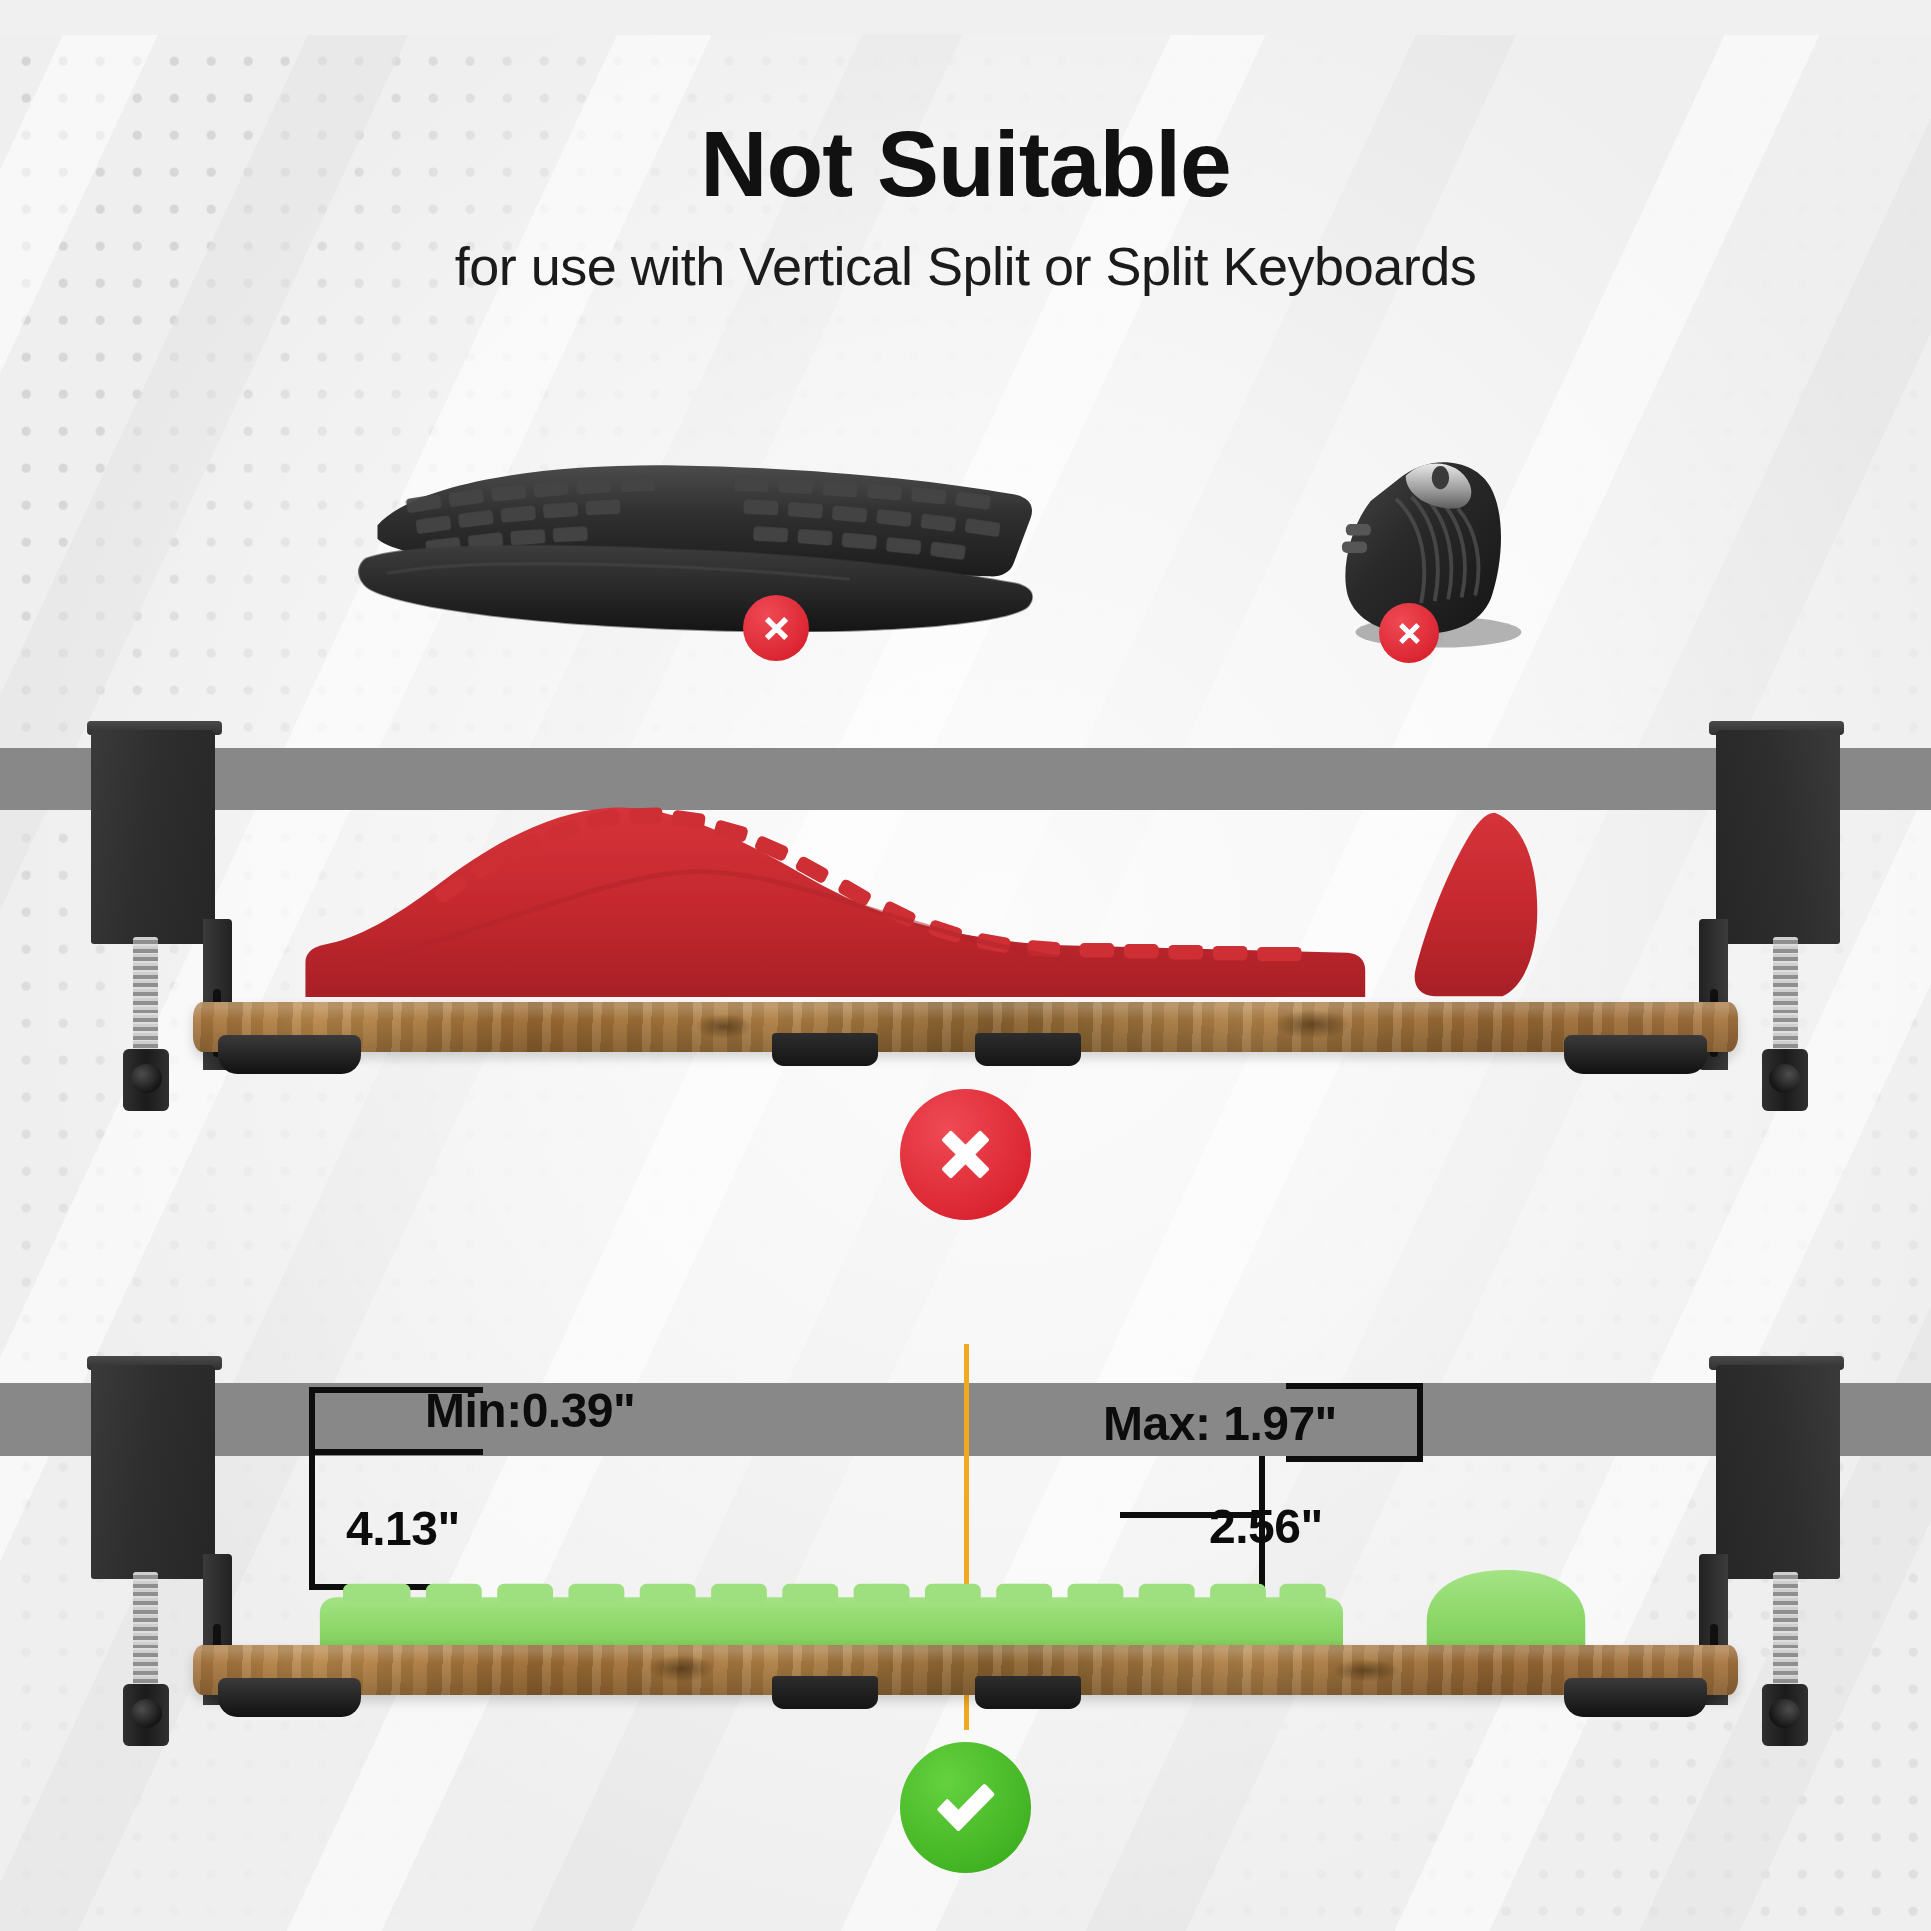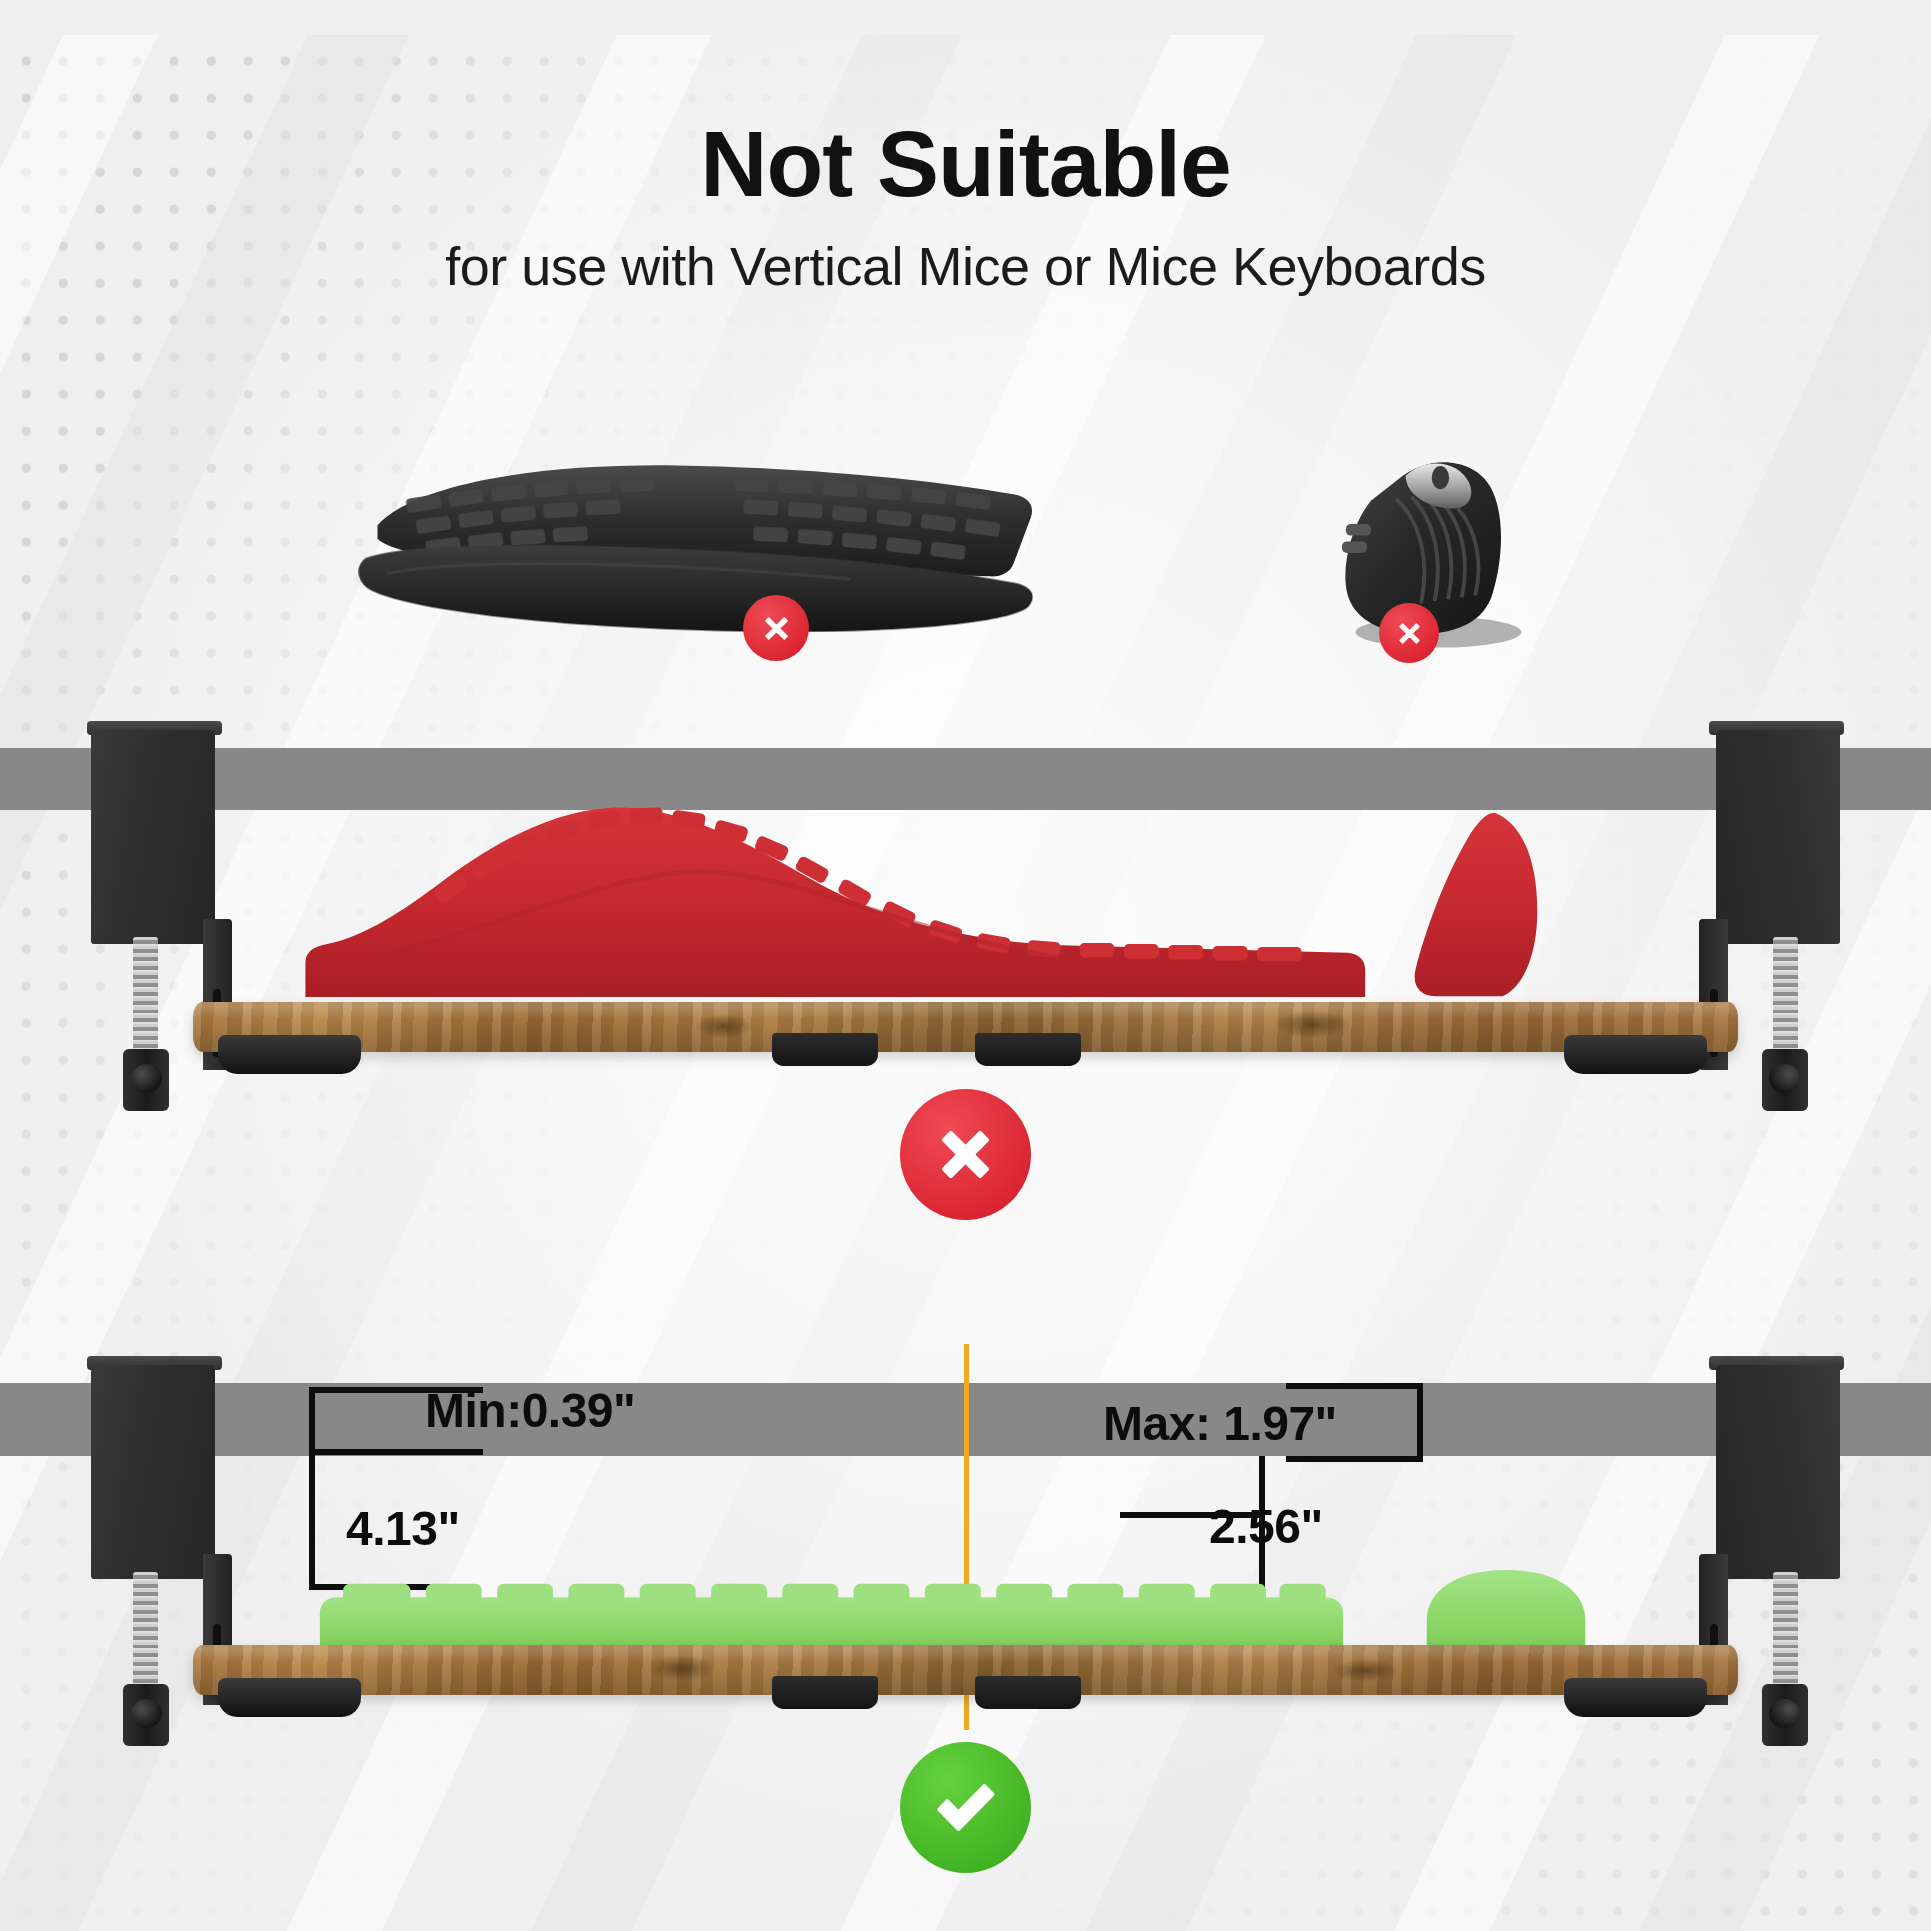--- a/index.html
+++ b/index.html
@@ -139,21 +139,21 @@
 <body>
 
 <div id="stage">
 
   <div class="bg-dots"></div>
   <div class="bg-stripes"></div>
   <div class="bg-vignette"></div>
 
   <div class="heading-block">
     <div class="title">Not Suitable</div>
-    <div class="subtitle">for use with Vertical Mice or Mice Keyboards</div>
+    <div class="subtitle">for use with Vertical Split or Split Keyboards</div>
   </div>
 
   <svg class="silo" style="left:348px; top:415px;" width="695" height="212" viewBox="0 0 720 220">
     <defs>
       <linearGradient id="kbTop" x1="0" y1="0" x2="0" y2="1">
         <stop offset="0%" stop-color="#4b4b4b"></stop>
         <stop offset="45%" stop-color="#2f2f2f"></stop>
         <stop offset="100%" stop-color="#1c1c1c"></stop>
       </linearGradient>
       <linearGradient id="kbRest" x1="0" y1="0" x2="0" y2="1">

